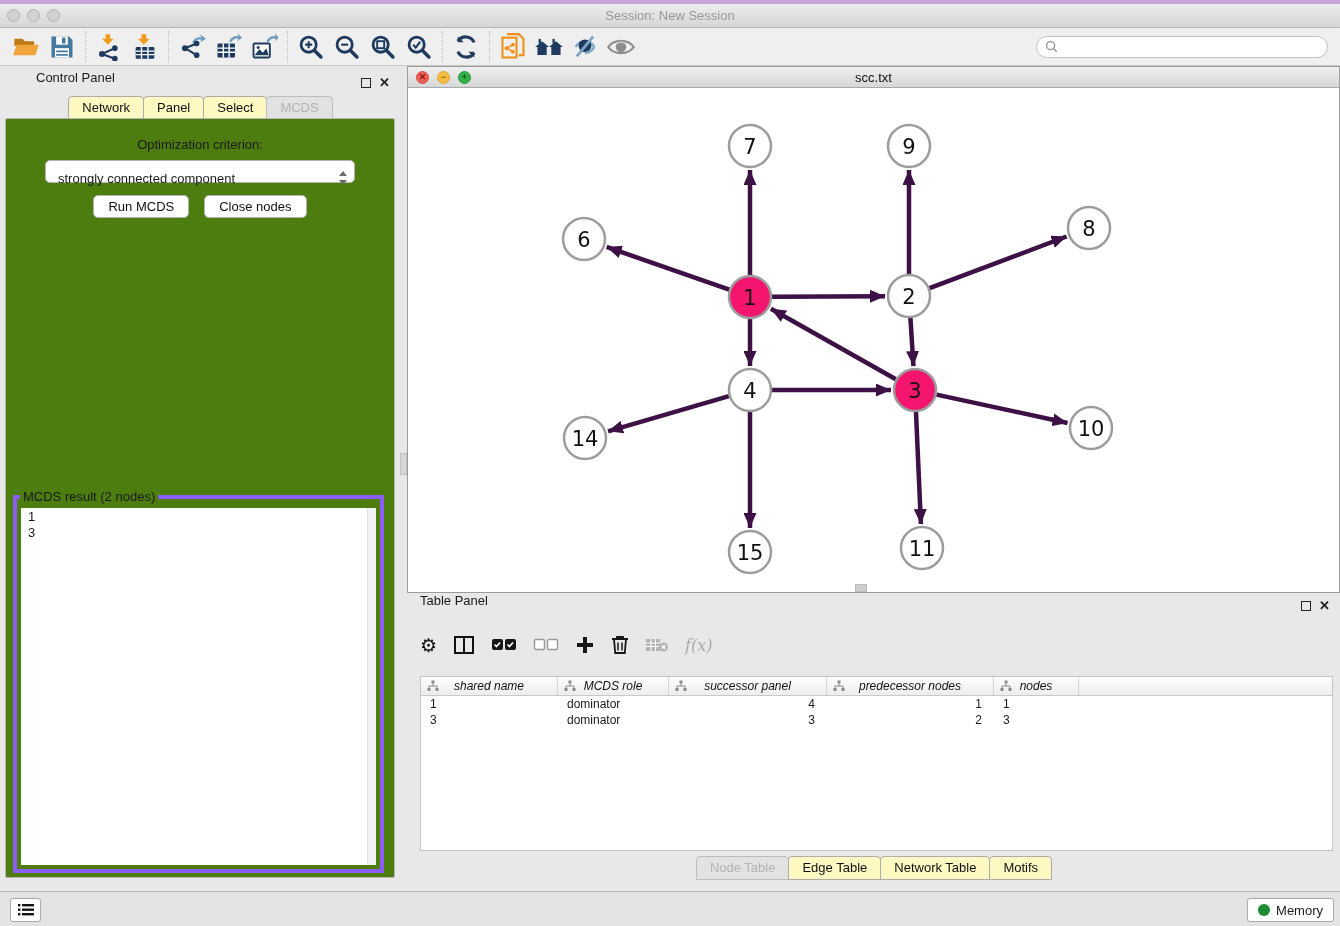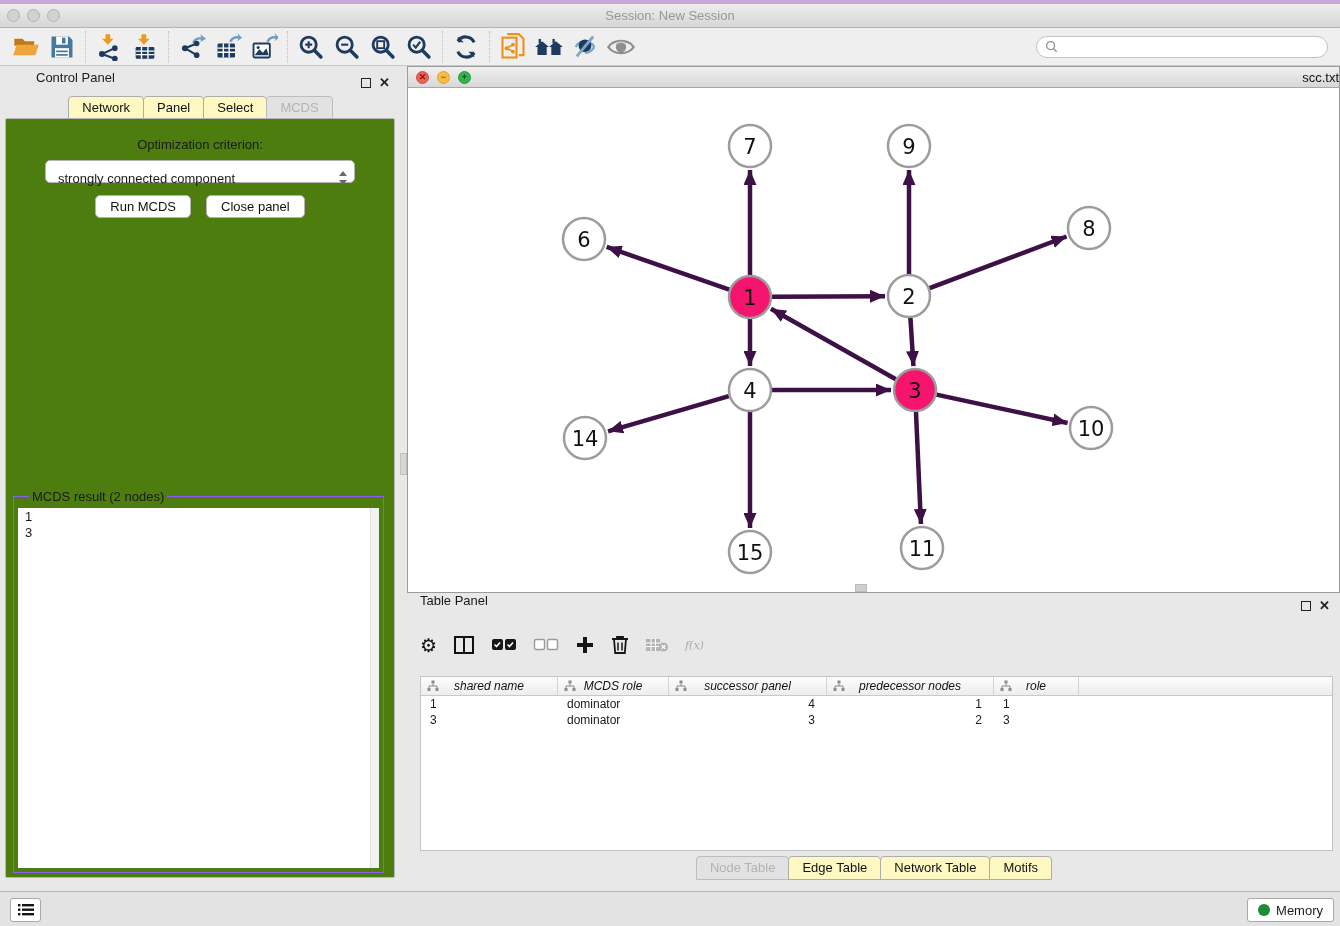--- a/index.html
+++ b/index.html
@@ -43,50 +43,50 @@
   .cp-content { position:absolute; left:5px; top:52px; width:390px; height:760px;
     background:#4d7c0f; border:1px solid #b6b6b6; border-radius:2px; }
   .opt-label { text-align:center; margin-top:18px; }
   .selectbox { margin:8px auto 0; width:310px; height:23px; background:#fff; border:1px solid #b3b3b3;
     border-radius:5px; display:flex; align-items:center; padding:13px 6px 0 12px; }
   .selectbox .val { flex:1; }
   .btn-row { display:flex; justify-content:center; gap:15px; margin-top:12px; }
   .btn { background:#fff; border:1px solid #b3b3b3; border-radius:5px; padding:3px 14px; font-size:13px; color:#111; }
 
   .mcds-box { position:absolute; left:7px; right:10px; top:370px; bottom:4px;
-    border:1px solid #8b5cf6;padding-left:12px; }
+    border:4px solid #8b5cf6; }
   .mcds-box legend { margin-left:3px; padding:0 3px; font-size:13px; }
   fieldset.mcds-box { background:transparent; }
   .result-area { position:absolute; left:4px; right:4px; top:4px; bottom:4px; background:#fff; }
   .result-line { padding:1px 0 0 7px; font-size:13px; line-height:15px; }
   .result-scroll { position:absolute; right:0; top:0; bottom:0; width:9px; background:#f2f2f2; border-left:1px solid #e0e0e0; }
 
   
   .net-window { left:407px; top:66px; width:933px; height:527px; border:1px solid #9b9b9b; background:#fff; }
   .net-titlebar { height:21px; background:linear-gradient(#f0f0f0,#d7d7d7); border-bottom:1px solid #a8a8a8;
     display:flex; align-items:center; position:relative; }
   .tl { width:13px; height:13px; border-radius:50%; margin-left:8px; display:flex; align-items:center; justify-content:center;
     font-size:9px; font-weight:bold; line-height:1; }
   .tl.red { background:#ec6156; border:1px solid #d64b41; color:#8c130c; }
   .tl.yellow { background:#f5bd41; border:1px solid #dfa233; color:#925f00; }
   .tl.green { background:#35b24a; border:1px solid #2a9a3e; color:#0c5c1a; }
-  .net-title { position:absolute; left:0; right:0; text-align:right; color:#111; }
+  .net-title { position:absolute; left:0; right:0; text-align:center; color:#111; }
   .net-canvas { position:relative; width:931px; height:504px; background:#fff; }
 
   .hgrip { left:855px; top:584px; width:12px; height:8px; background:#cfcfcf; border:1px solid #bcbcbc; }
   .vgrip { left:400px; top:453px; width:7px; height:22px; background:#d6d6d6; border:1px solid #c2c2c2; }
 
   
   .table-panel { left:407px; top:593px; width:933px; height:298px; background:#e8e8e8; }
   .tp-header { position:absolute; left:0; top:0; width:100%; height:28px; display:flex; align-items:flex-start; }
   .tp-title { margin-left:13px; }
   .tp-toolbar { position:absolute; left:13px; top:32px; height:40px; display:flex; align-items:center; gap:16px; }
   .tp-tool { display:flex; align-items:center; justify-content:center; height:30px; }
   .gear-glyph { font-size:19px; color:#111; }
-  .fx-glyph { font-family:"DejaVu Serif", serif; font-style:italic; font-size:11px; color:#a9a9a9; }
+  .fx-glyph { font-family:"DejaVu Serif", serif; font-style:italic; font-size:16px; color:#a9a9a9; }
 
   .node-table { position:absolute; left:13px; top:83px; width:913px; height:175px; background:#fff; border:1px solid #c4c4c4; }
   .nt-header { display:flex; height:19px; background:linear-gradient(#fdfdfd,#ededed); border-bottom:1px solid #c9c9c9;font-style:italic; }
   .nt-hcell { display:flex; align-items:center; justify-content:center; gap:6px; border-right:1px solid #d4d4d4;
     font-size:12px; color:#111; position:relative; }
   .nt-hcell .sort-ico { position:absolute; left:6px; top:3px; }
   .nt-row { display:flex; height:16px; }
   .nt-cell { font-size:12px; line-height:16px; overflow:hidden; white-space:nowrap; }
   .al { padding-left:9px; text-align:left; }
   .ar { padding-right:12px; text-align:right; }
@@ -279,21 +279,21 @@
     <div class="opt-label">Optimization criterion:</div>
     <div class="selectbox">
       <span class="val">strongly connected component</span>
       <svg width="10" height="16" viewBox="0 0 10 16">
           <path d="M5 1L9 6H1z" fill="#6b6b6b"></path>
           <path d="M5 15L1 10h8z" fill="#6b6b6b"></path>
         </svg>
     </div>
     <div class="btn-row">
       <button class="btn">Run MCDS</button>
-      <button class="btn">Close panel</button>
+      <button class="btn">Close nodes</button>
     </div>
     <fieldset class="mcds-box">
       <legend>MCDS result (2 nodes)</legend>
       <div class="result-area">
         <div class="result-line">1</div>
         <div class="result-line">3</div>
         <div class="result-scroll"></div>
       </div>
     </fieldset>
   </div>
@@ -483,21 +483,21 @@
         </div>
         <div class="nt-hcell" style="width: 85px;">
           <svg class="sort-ico" width="12" height="12" viewBox="0 0 12 12">
             <g fill="#8a8a8a">
               <rect x="4.5" y="0.5" width="3" height="3"></rect>
               <rect x="0.5" y="8" width="3" height="3"></rect>
               <rect x="8.5" y="8" width="3" height="3"></rect>
             </g>
             <path d="M6 3.5v2.5M6 6H2v2M6 6h4v2" stroke="#8a8a8a" stroke-width="1" fill="none"></path>
           </svg>
-          <span>role</span>
+          <span>nodes</span>
         </div>
       </div>
     <div id="nt-body">
         <div class="nt-row">
           <div class="nt-cell al" style="width: 137px;">1</div>
           <div class="nt-cell al" style="width: 111px;">dominator</div>
           <div class="nt-cell ar" style="width: 158px;">4</div>
           <div class="nt-cell ar" style="width: 167px;">1</div>
           <div class="nt-cell al" style="width: 85px;">1</div>
         </div>

